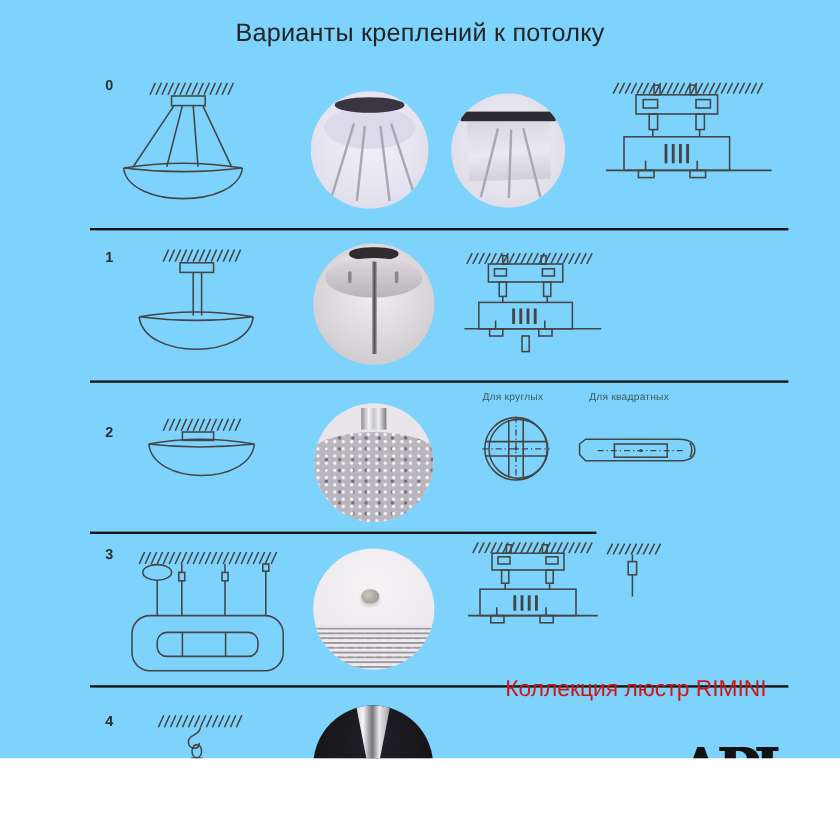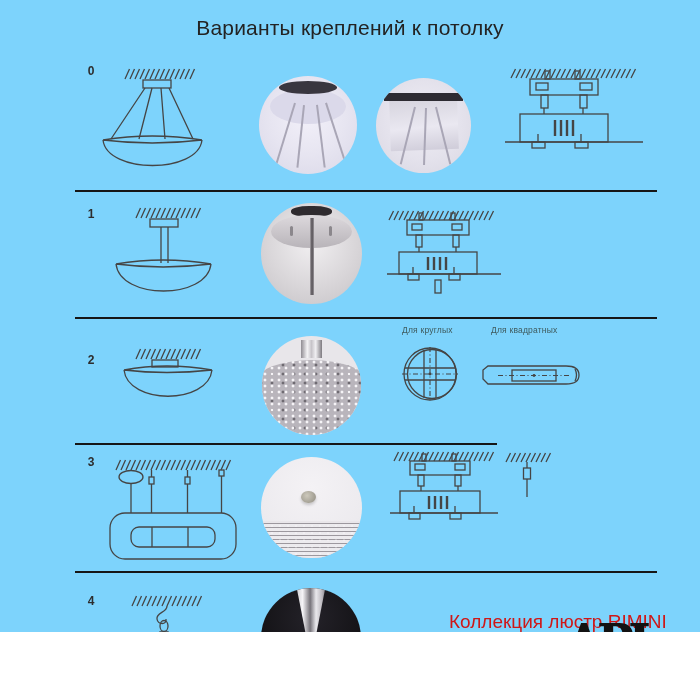--- a/index.html
+++ b/index.html
@@ -241,21 +241,21 @@
     <path class="ln" d="M40,42 h8 l-1,8 h-6 z"></path>
     <path class="ln" d="M6,52 Q45,44 84,52 M6,52 Q45,57 84,52 M6,52 C10,86 80,86 84,52"></path>
   </svg>
 
   <div class="photo p4" style="left:261px;top:588px;width:100px;height:100px;">
     <div class="pel cone"></div>
     <div class="pel ball"></div>
     <div class="pel crystals"></div>
   </div>
 
-  <div class="abs collection" style="left:421px;top:611px;margin-left:28px;">Коллекция люстр RIMINI</div>
+  <div class="abs collection" style="left:421px;top:564px;">Коллекция люстр RIMINI</div>
 
   <div class="abs logo" style="left:563px;top:619px;">
     <div class="brand">APL</div>
     <div class="led">LED</div>
     <div class="flag">
       <span style="background:#009246;"></span>
       <span style="background:#f4f4f4;border-top:1px solid #c9c9c9;border-bottom:1px solid #c9c9c9;"></span>
       <span style="background:#ce2b37;"></span>
     </div>
     <div class="tagline">ARTE PERFETTO LUCE</div>

